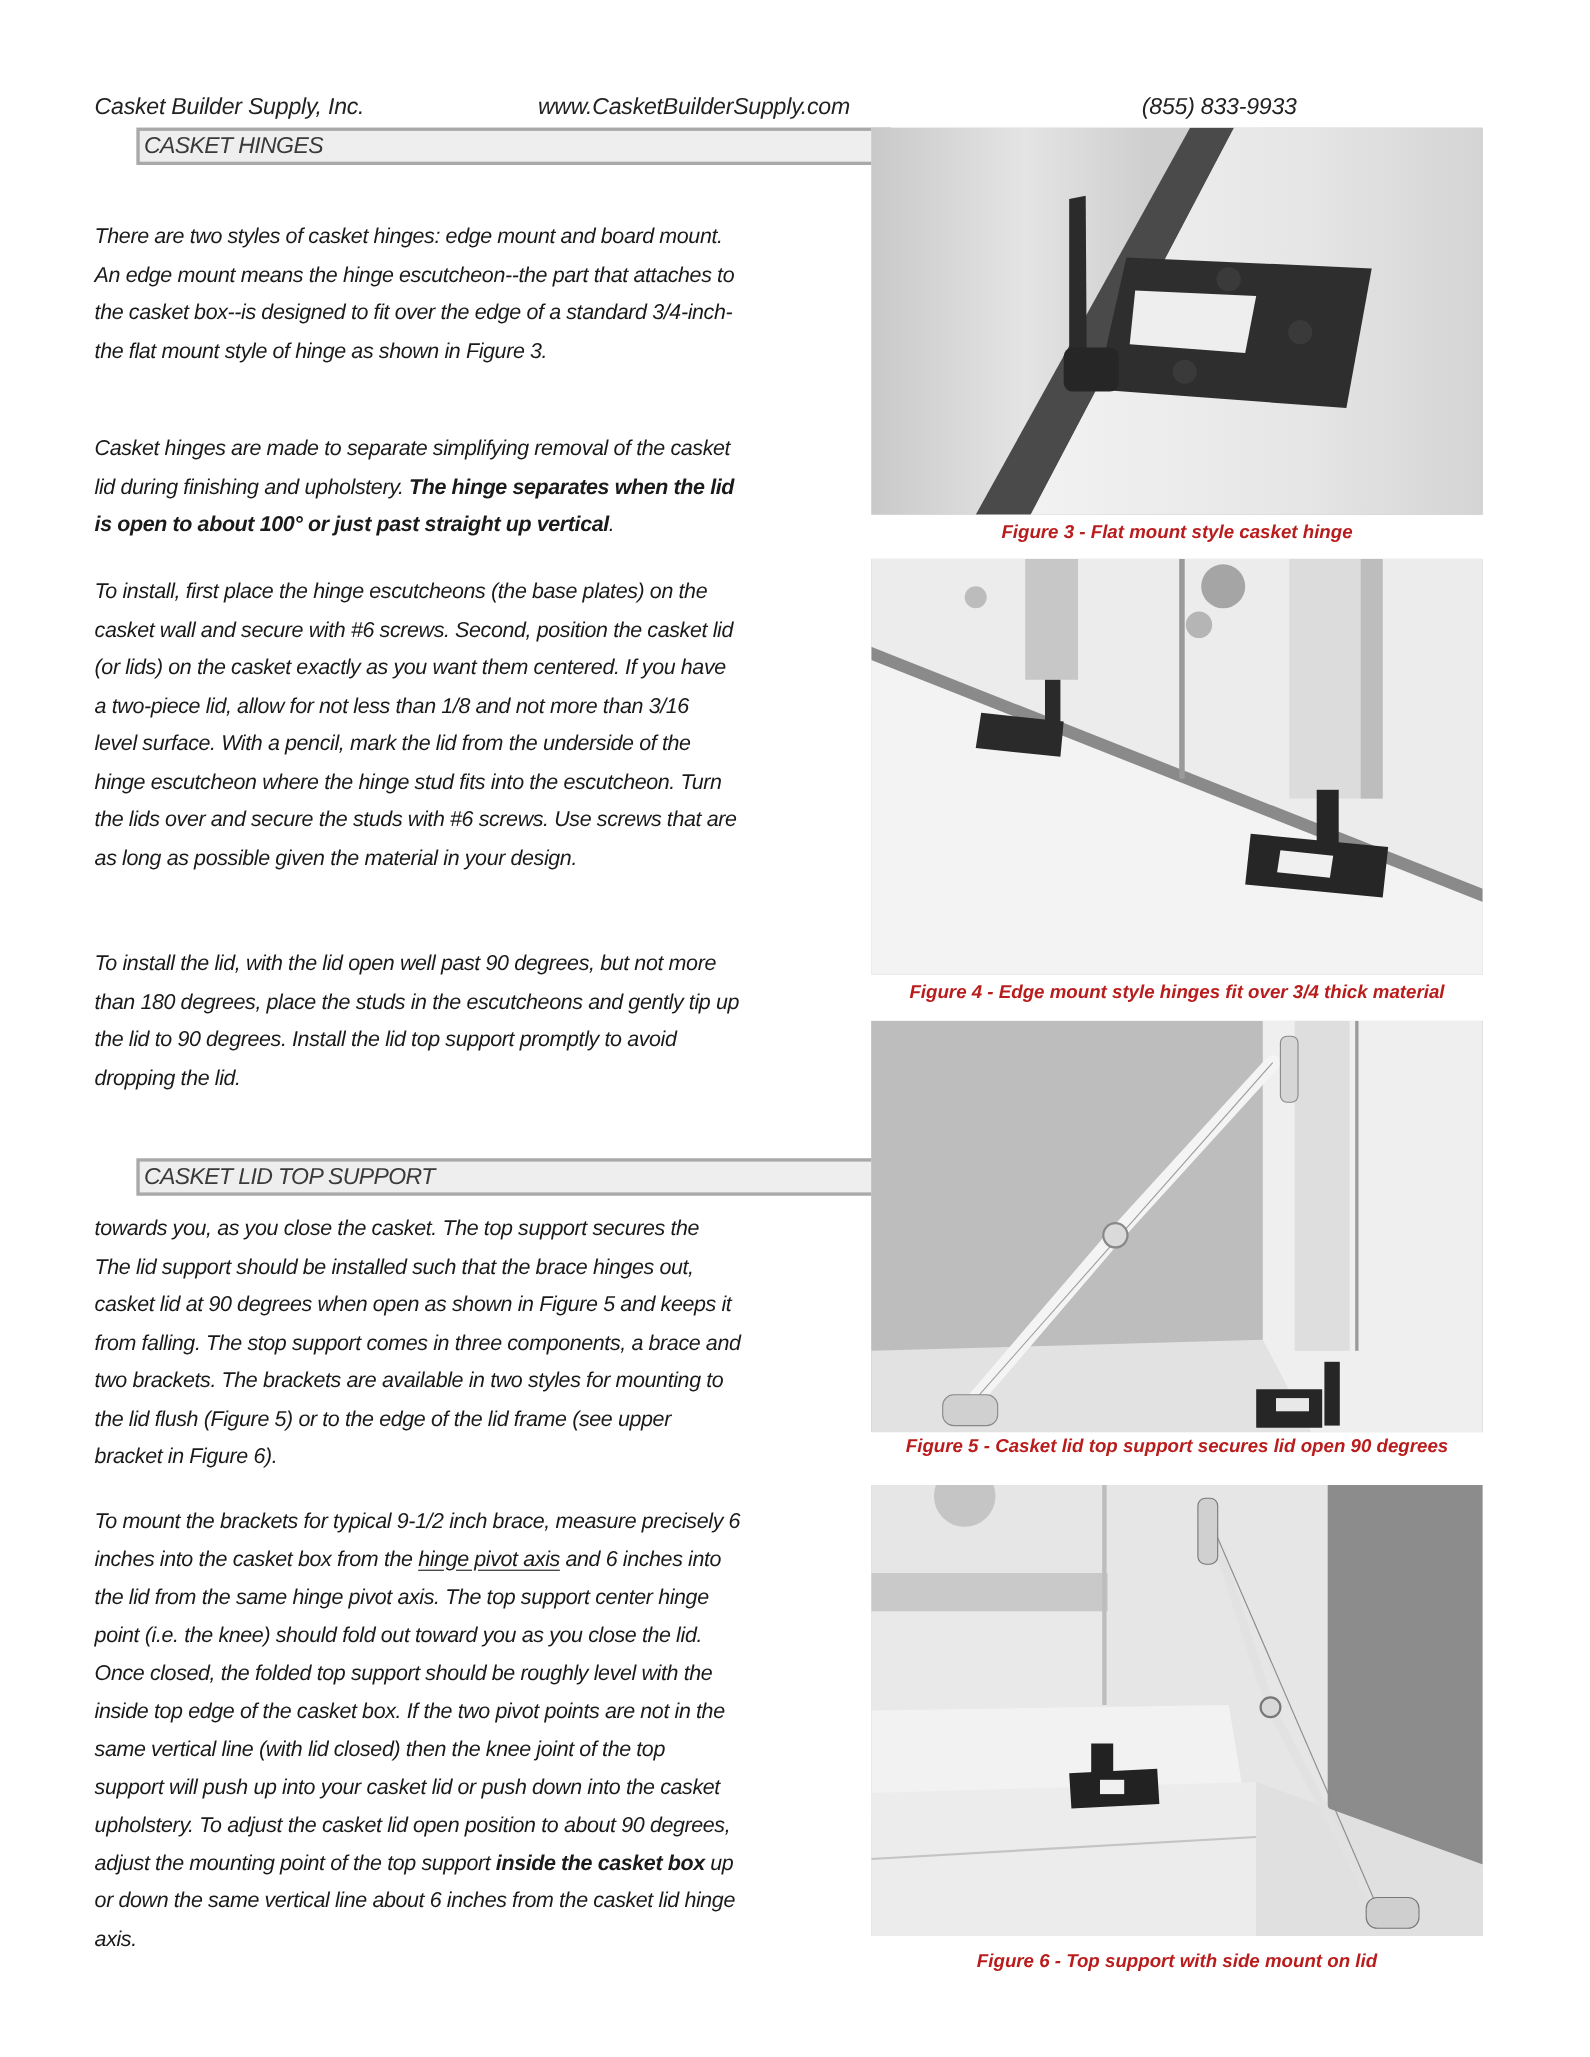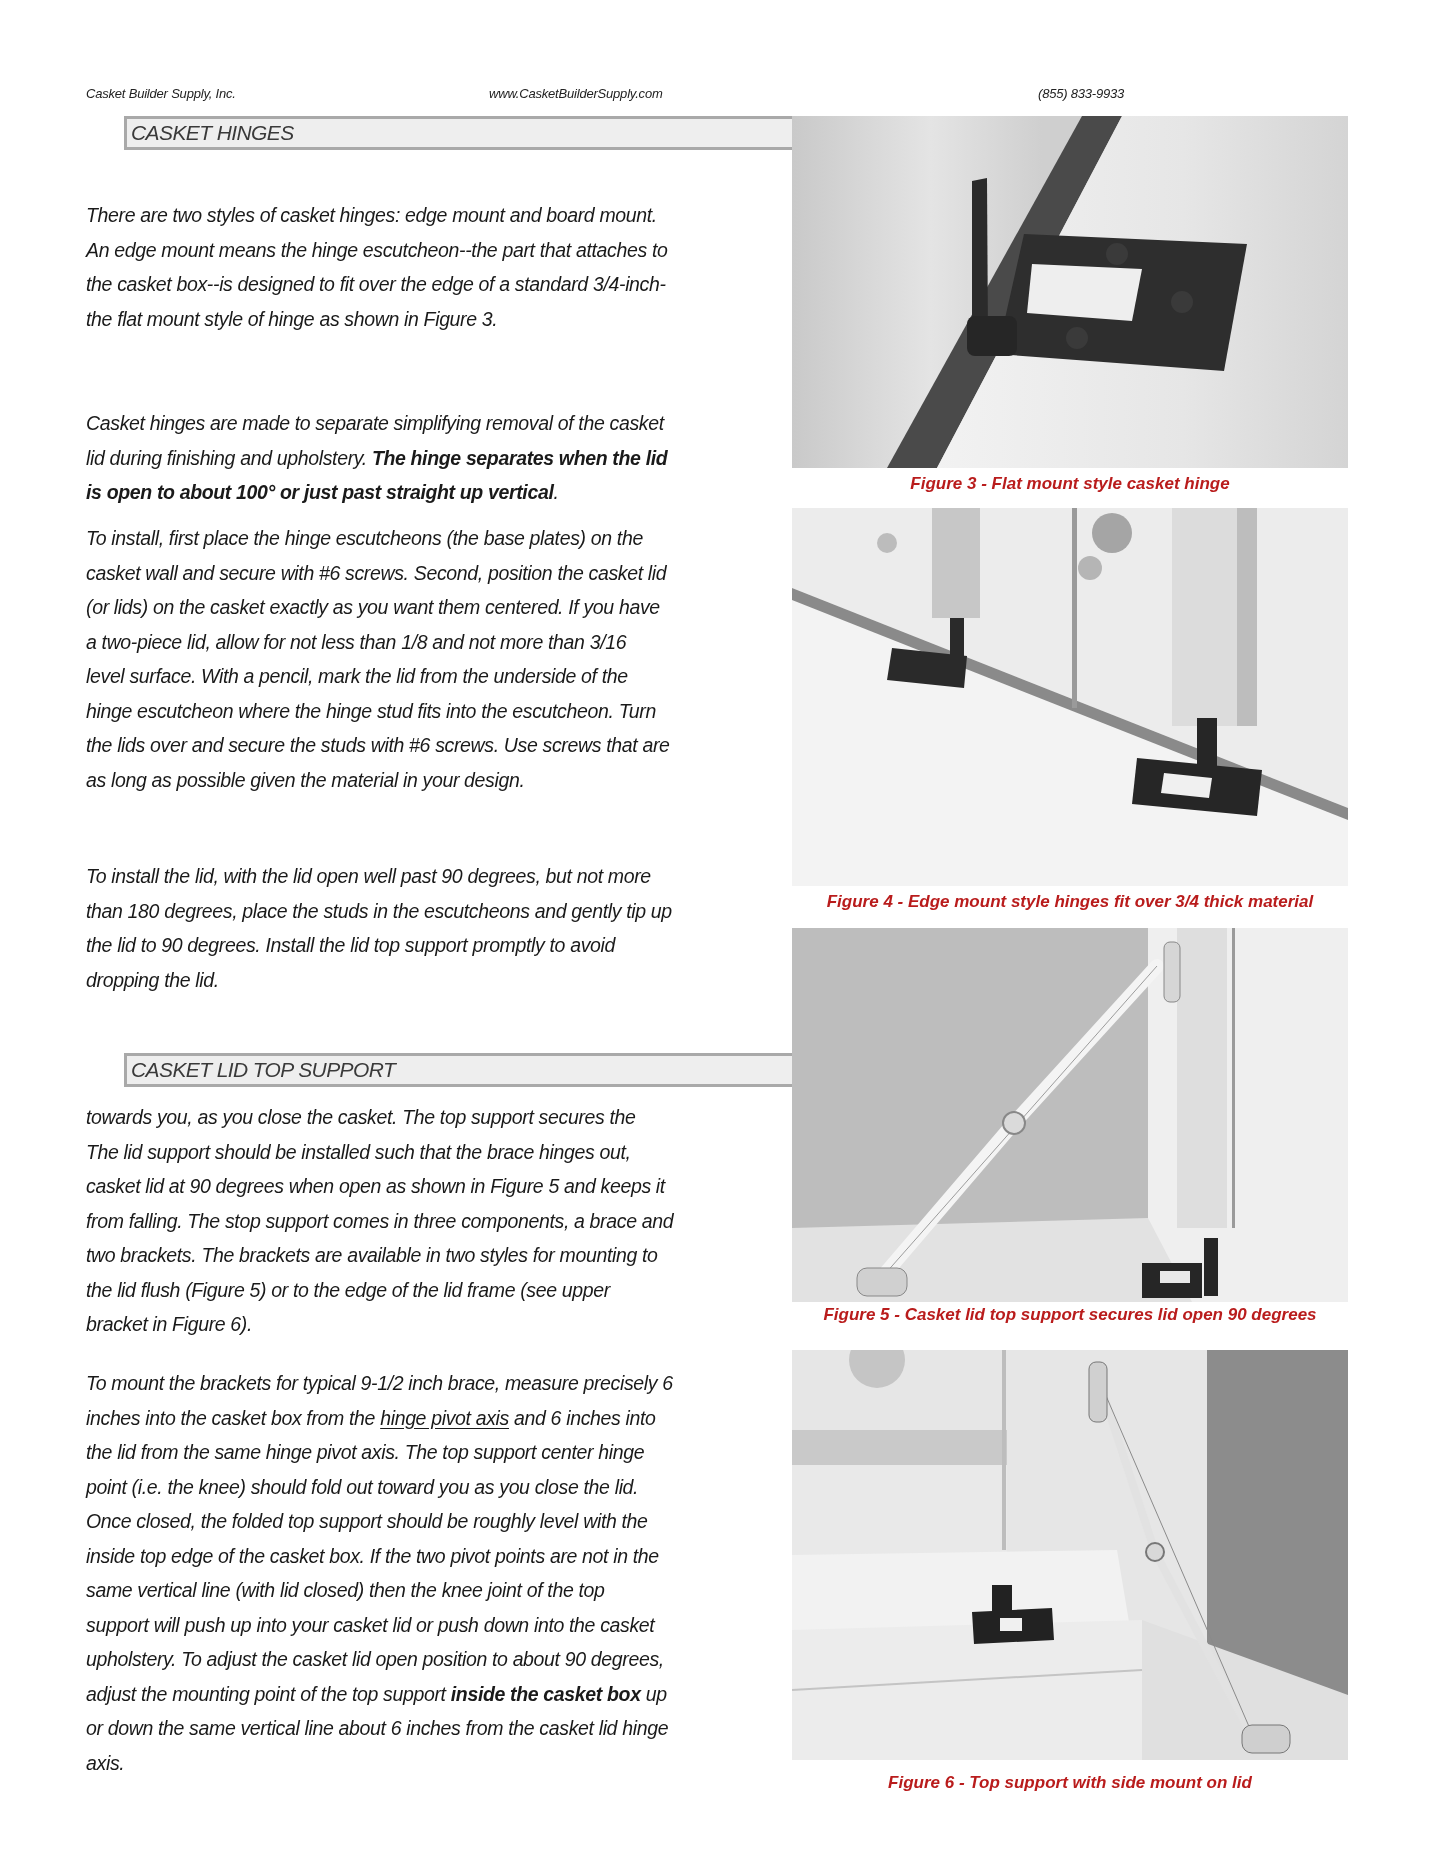--- a/index.html
+++ b/index.html
@@ -2,21 +2,21 @@
 <html><head>
   <meta charset="utf-8">
   <style>
     html, body { margin: 0; padding: 0; background: #ffffff; }
     body {
       width: 1445px; height: 1870px; position: relative; overflow: hidden;
       font-family: "DejaVu Sans", "Liberation Sans", sans-serif;
       color: #1a1a1a;
     }
     .hdr {
-      position: absolute; top: 86px; font-style: italic; font-size: 13px;
+      position: absolute; top: 86px; font-style: italic; font-size: 21px;
       color: #222; font-family: "Liberation Sans", sans-serif; letter-spacing: -0.2px;
       white-space: nowrap;
     }
     .section-title {
       position: absolute; left: 80px; width: 686px; height: 34px;
       background: #eeeeee; border: 3px solid #a9a9a9; box-sizing: border-box;
       font-style: italic; font-size: 21px; color: #3a3a3a;
       font-family: "Liberation Sans", sans-serif; letter-spacing: -0.6px;
       padding: 2px 0 0 4px; white-space: nowrap; margin-left: 44px;
     }
@@ -49,21 +49,21 @@
 
 <div class="section-title" style="top:116px;">CASKET HINGES</div>
 
 <div class="para" style="top:198px;">
   <span class="line">There are two styles of casket hinges: edge mount and board mount.</span>
   <span class="line">An edge mount means the hinge escutcheon--the part that attaches to</span>
   <span class="line">the casket box--is designed to fit over the edge of a standard 3/4-inch-</span>
   <span class="line">the flat mount style of hinge as shown in Figure 3.</span>
 </div>
 
-<div class="para" style="top:406px;">
+<div class="para" style="top:391px;">
   <span class="line">Casket hinges are made to separate simplifying removal of the casket</span>
   <span class="line"><span>lid during finishing and upholstery. </span><b>The hinge separates when the lid</b></span>
   <span class="line"><b>is open to about 100° or just past straight up vertical</b><span>.</span></span>
 </div>
 
 <div class="para" style="top:521px;">
   <span class="line">To install, first place the hinge escutcheons (the base plates) on the</span>
   <span class="line">casket wall and secure with #6 screws.  Second, position the casket lid</span>
   <span class="line">(or lids) on the casket exactly as you want them centered.  If you have</span>
   <span class="line">a two-piece lid, allow for not less than 1/8 and not more than 3/16</span>

